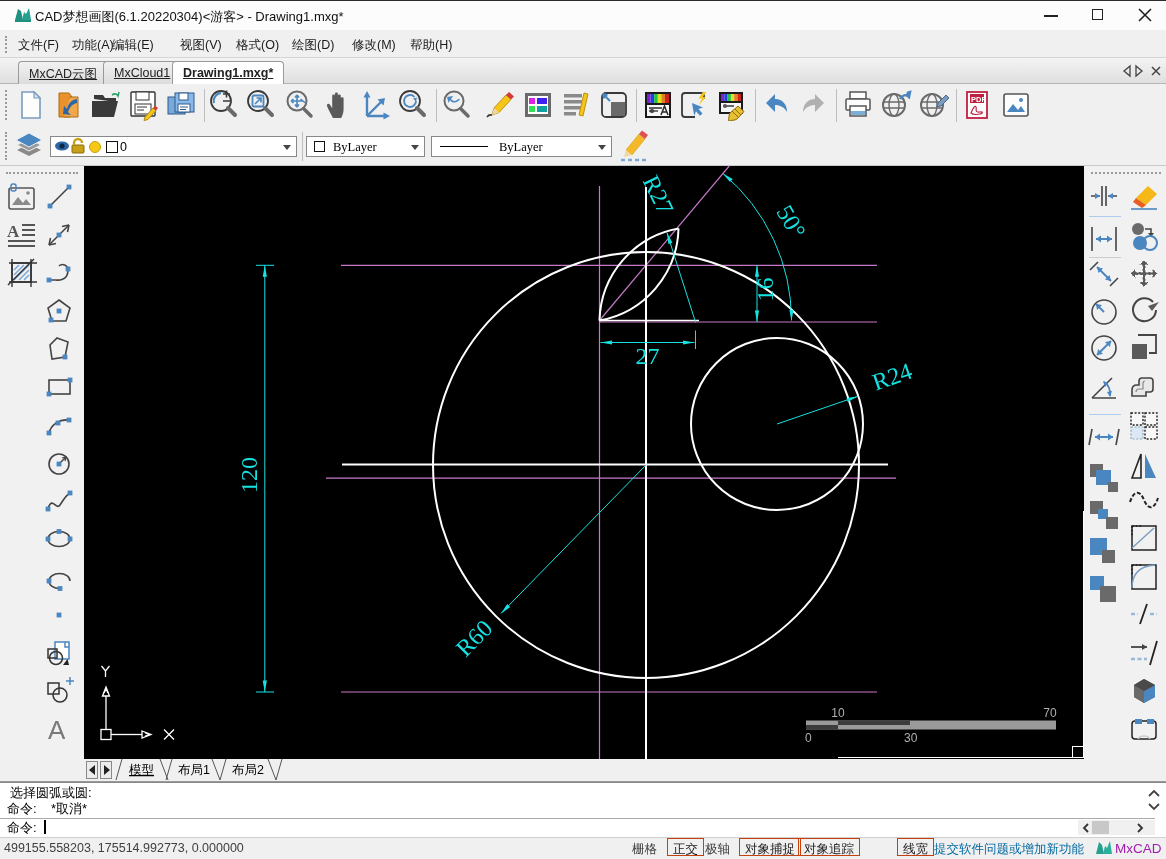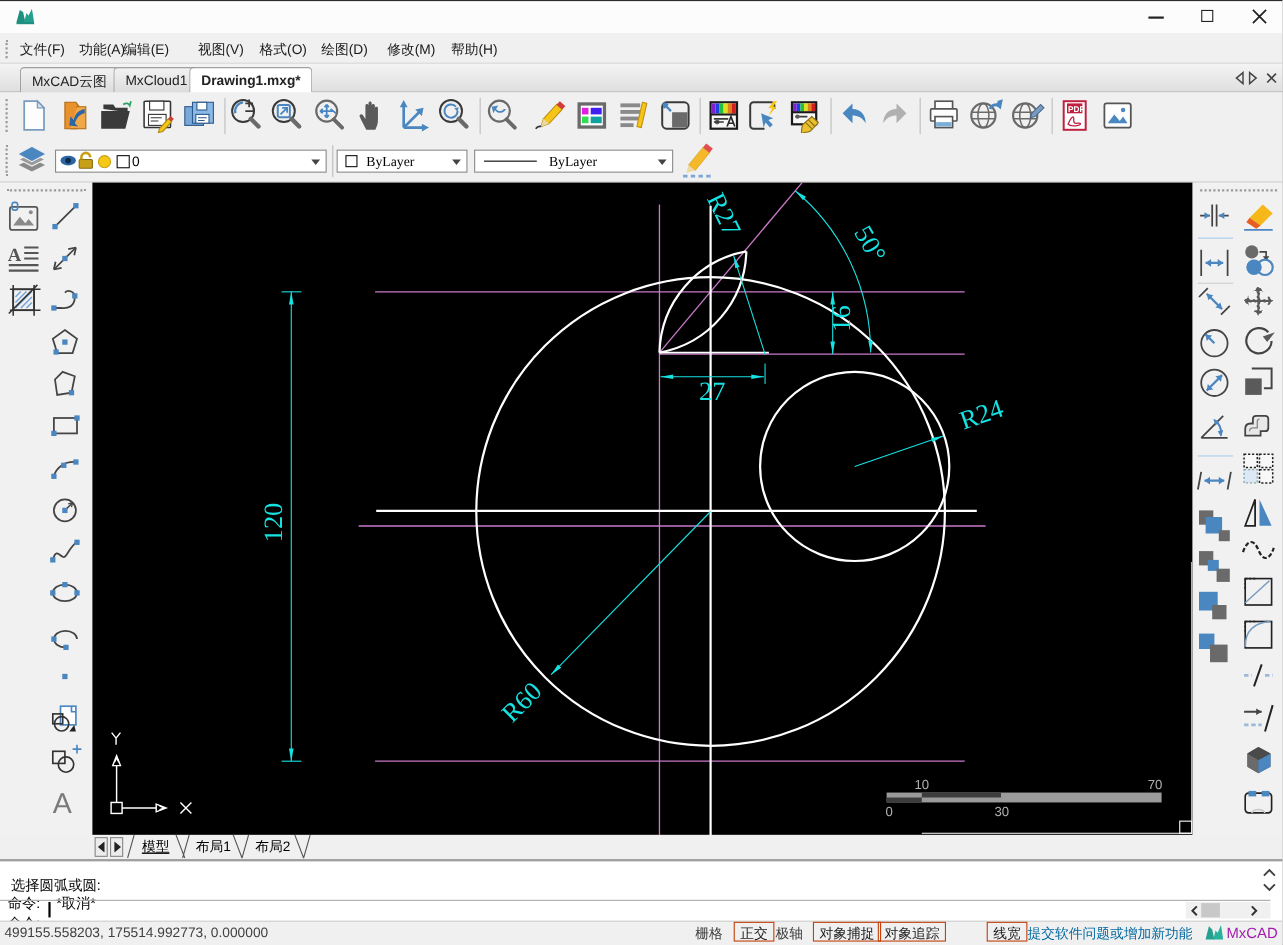--- a/index.html
+++ b/index.html
@@ -10,54 +10,55 @@
 
 #titlebar { left:0; top:0; width:1166px; height:30px; background:#fcfcfc; border-top:1px solid #2b2b2b; }
 #titletext { left:35px; top:8px; font-size:13px; color:#111; }
 
 #menubar { left:0; top:30px; width:1166px; height:28px; background:#f0f0f0; border-bottom:1px solid #d5d5d5; }
 .menuitem { top:37px; font-size:12.5px; color:#1a1a1a; }
 .grip { border-left:2px dotted #9a9a9a; width:2px; }
 
 #tabbar { left:0; top:58px; width:1166px; height:26px; background:linear-gradient(#f4f4f4,#dfdfdf); border-bottom:1px solid #b5b5b5; }
 .tab { top:61px; height:23px; font-size:12.5px; color:#222; padding:4px 10px 0 10px;
-  border:1px solid #9a9a9a; border-bottom:none; border-radius:4px 4px 0 0; background:linear-gradient(#f2f2f2,#dcdcdc); }
+  border:1px solid #9a9a9a; border-bottom:none; border-radius:4px 4px 0 0; background:linear-gradient(#f2f2f2,#dcdcdc);text-decoration:underline; }
 .tab.active { background:#ffffff; font-weight:bold; z-index:3; }
 
 #toolbar1 { left:0; top:84px; width:1166px; height:43px; background:#f0f0f0; }
 #toolbar2 { left:0; top:127px; width:1166px; height:39px; background:#f0f0f0; border-bottom:1px solid #c8c8c8; }
 .tsep { width:1px; background:#bdbdbd; }
 .combo { background:#fff; border:1px solid #888; height:21px; }
 .combo .chev { position:absolute; right:4px; top:8px; width:9px; height:6px; }
 .combo .chev:before { content:""; position:absolute; left:0; top:0; border-left:4.5px solid transparent; border-right:4.5px solid transparent; border-top:5px solid #444; }
 
 #leftpanel { left:0; top:166px; width:84px; height:593px; background:#f1f1f1; }
 #rightpanel { left:1087px; top:166px; width:79px; height:593px; background:#f1f1f1; }
 
 #canvas { left:84px; top:166px; width:1000px; height:593px; background:#000; }
 
 #sheetbar { left:0; top:759px; width:1166px; height:23px; background:#f0f0f0; border-bottom:1px solid #9a9a9a; }
 
 #cmd { left:0; top:782px; width:1166px; height:55px; background:#ffffff; border-top:1px solid #888; }
-.cmdline { left:7px; font-size:13px; color:#000; white-space:pre;margin-top:12px; }
+.cmdline { left:7px; font-size:13px; color:#000; white-space:pre; }
 
 #status { left:0; top:837px; width:1166px; height:22px; background:#f0f0f0; border-top:1px solid #d0d0d0; }
 .stext { top:841px; font-size:12.5px; color:#404040; }
 .sbtn { top:1px; height:18px; font-size:12.5px; color:#1a1a1a; border:1px solid #c2410c; padding:2px 5px 0 5px; }
 </style>
 </head>
 <body>
 <div id="app">
 
 <div class="abs" id="titlebar"></div>
 <svg class="abs" style="left:13px;top:5px" width="20" height="20" viewBox="0 0 20 20">
   <polygon points="2,15 5,4 8,6 10,15" fill="#1f8f7f"></polygon>
   <polygon points="9,15 11,7 13,9 16,3 18,15" fill="#26a08e"></polygon>
   <rect x="2" y="15" width="16" height="2" fill="#1f8f7f"></rect>
 </svg>
+<div class="abs" id="titletext">CAD梦想画图(6.1.20220304)&lt;游客&gt;  - Drawing1.mxg*</div>
 <div class="abs" style="left:1044px;top:15px;width:14px;height:2px;background:#222"></div>
 <div class="abs" style="left:1092px;top:9px;width:11px;height:11px;border:1.5px solid #222"></div>
 <svg class="abs" style="left:1138px;top:8px" width="14" height="14">
       <path d="M1 1 L13 13 M13 1 L1 13" stroke="#222" stroke-width="1.6"></path>
     </svg>
 
 <div class="abs" id="menubar"></div>
 <div class="abs grip" style="left:5px;top:36px;height:17px"></div>
 <div class="abs menuitem" style="left:18px">文件(F)</div>
 <div class="abs menuitem" style="left:72px">功能(A)</div>

